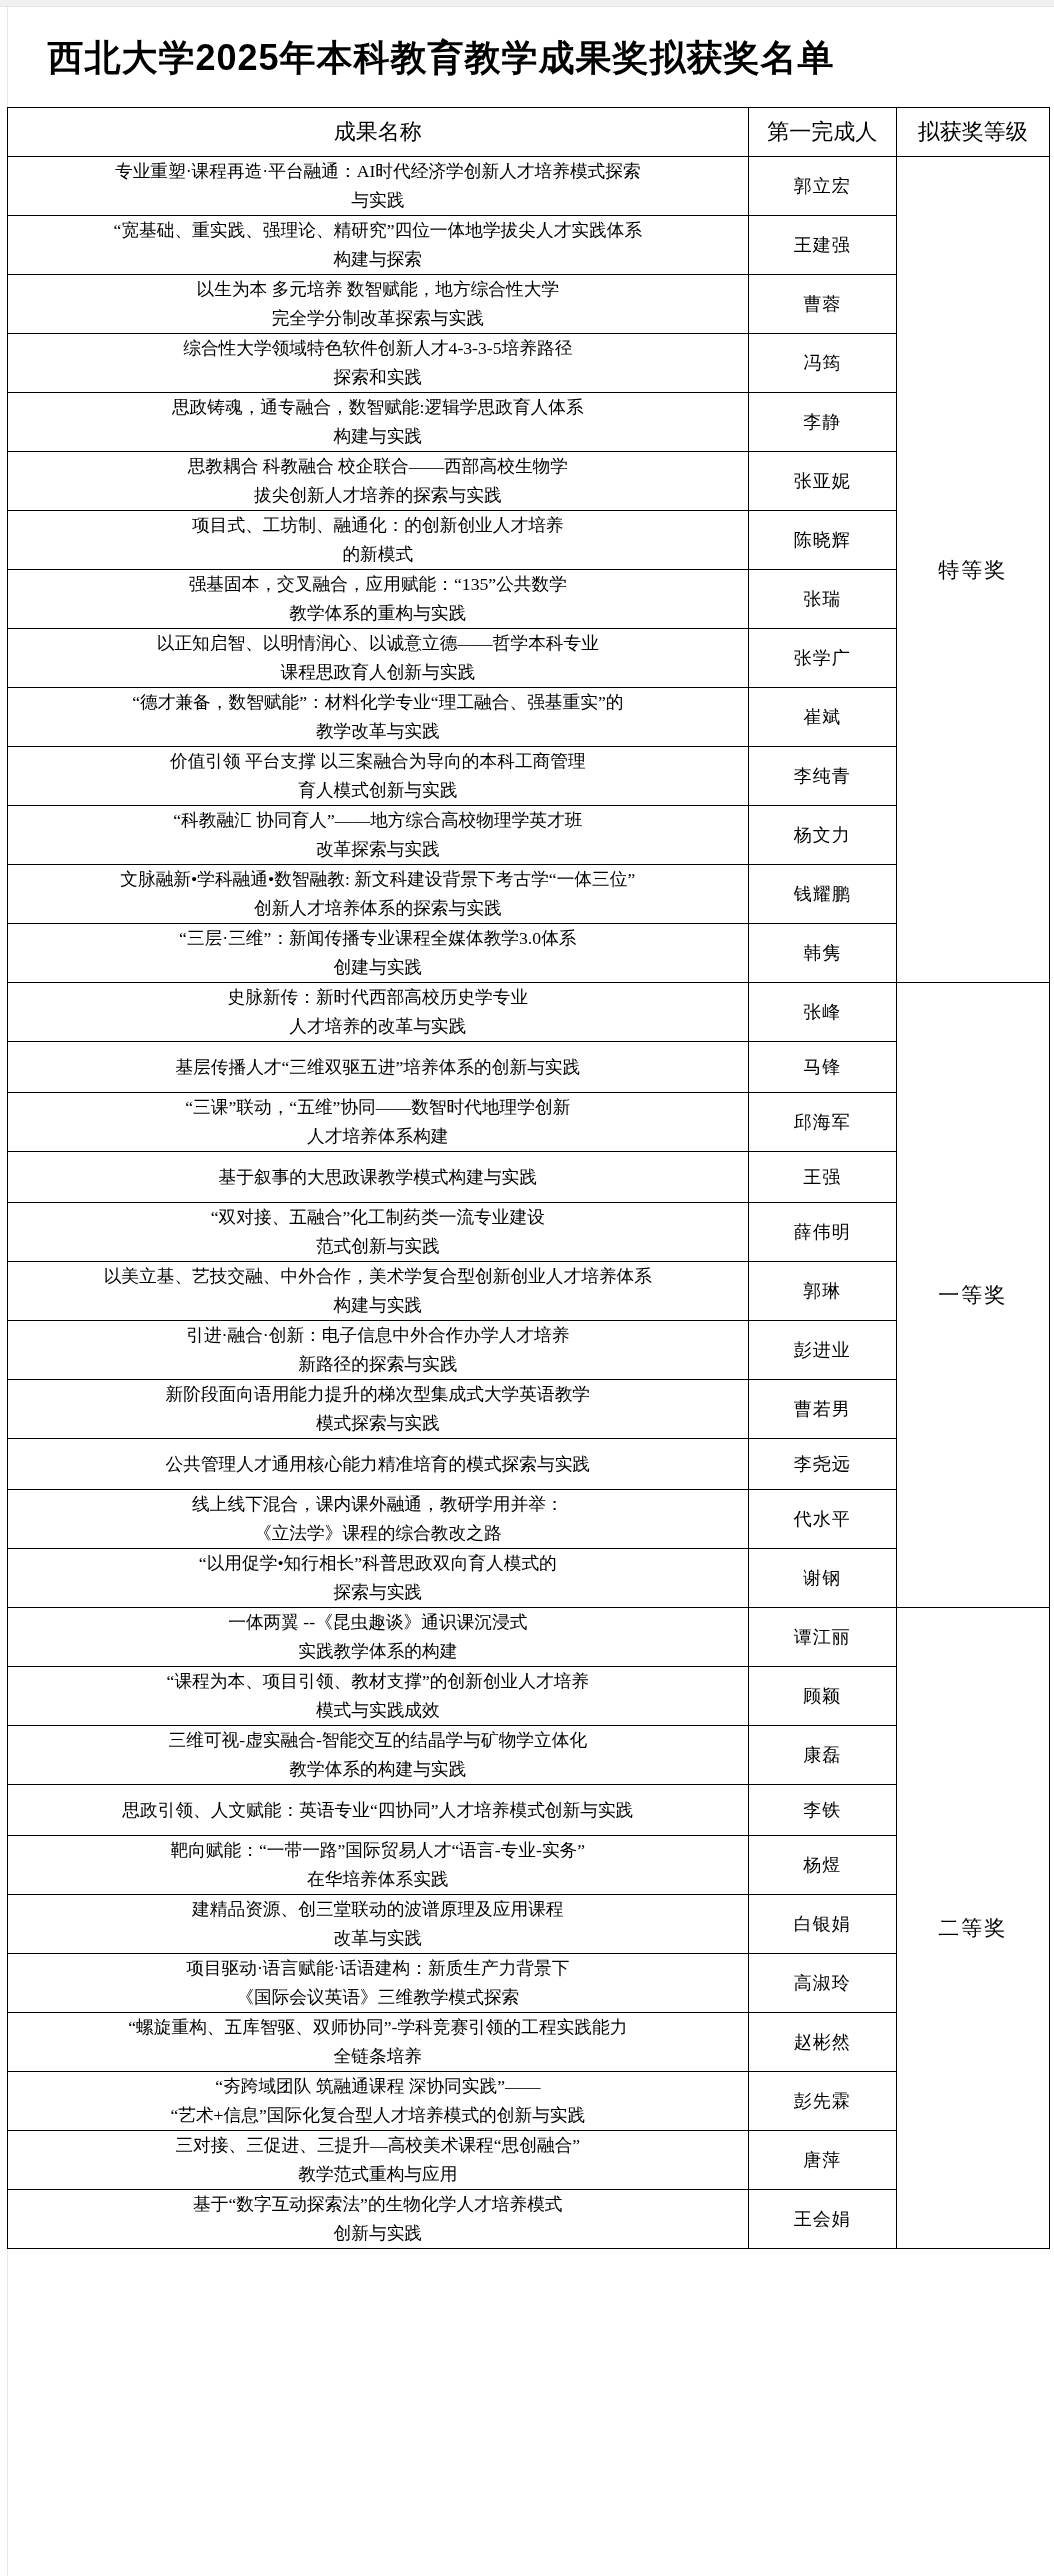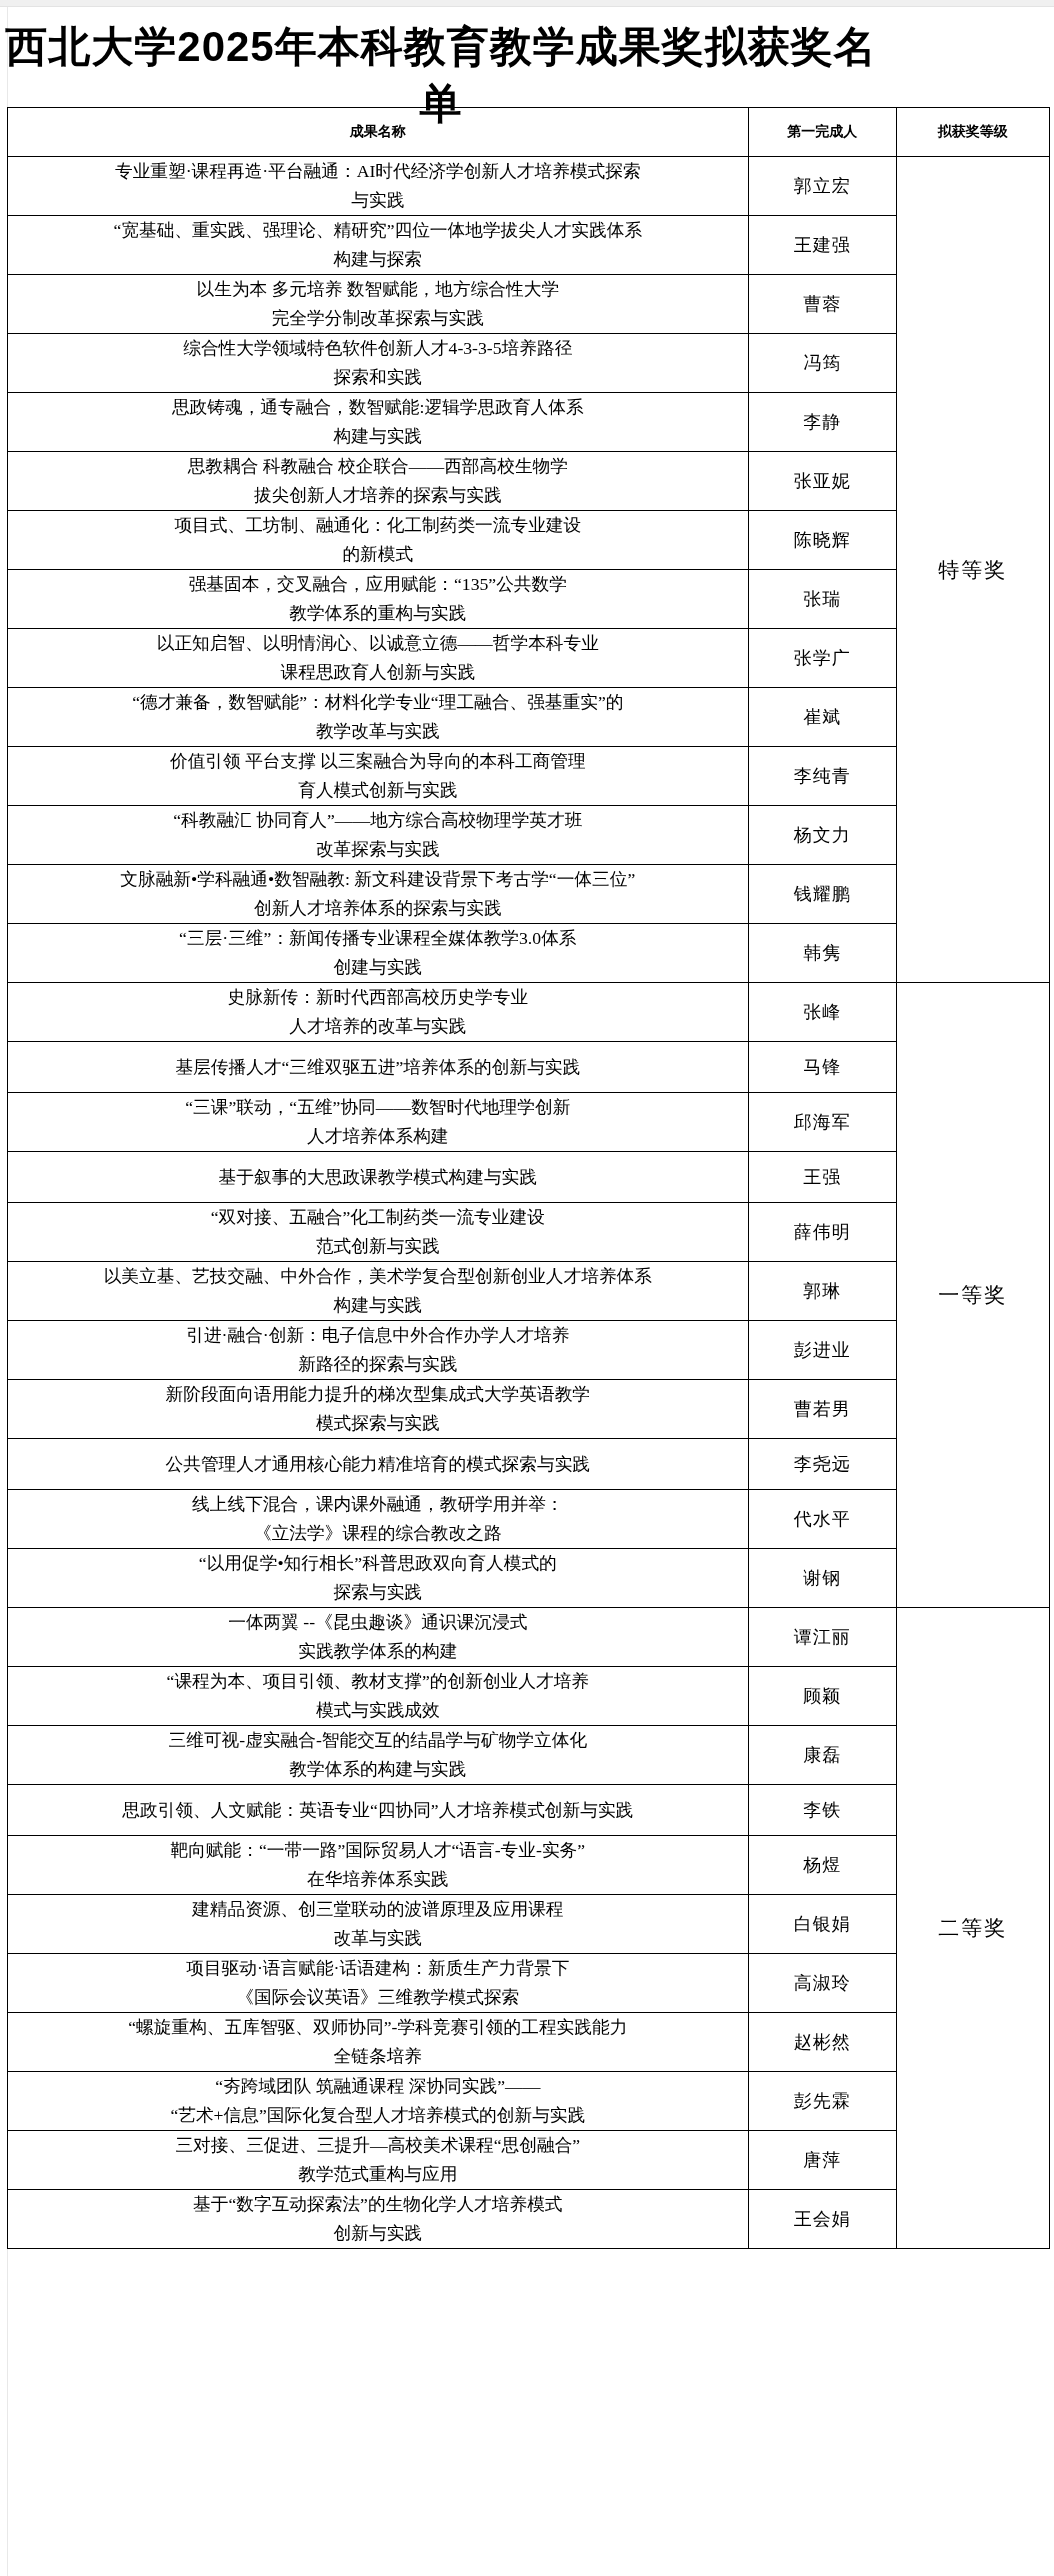--- a/index.html
+++ b/index.html
@@ -9,36 +9,36 @@
     -webkit-font-smoothing:antialiased;
   }
   .top-strip{
     position:absolute;top:0;left:0;width:1055px;height:6.3px;
     background:#f0f0f0;border-bottom:1px solid #e3e3e3;
   }
   .left-edge{
     position:absolute;top:7.3px;left:7.3px;width:1px;height:2569px;background:#e8e8e8;
   }
   .page-title{
-    position:absolute;top:18px;left:0;width:882px;margin:0;
+    position:absolute;top:29px;left:0;width:882px;margin:0;
     text-align:center;font-family:"Liberation Sans", sans-serif;
-    font-size:42px;font-weight:700;letter-spacing:1px;line-height:57px;
+    font-size:36px;font-weight:700;letter-spacing:1px;line-height:57px;
   }
   table.awards{
     position:absolute;left:6.8px;top:107px;width:1042px;
     border-collapse:collapse;table-layout:fixed;
     border:1.6px solid #000;
   }
   th,td{
     border-left:1px solid #000;border-right:1px solid #000;
     border-top:1.6px solid #000;border-bottom:1.6px solid #000;
     text-align:center;vertical-align:middle;padding:0;overflow:hidden;
   }
   thead tr{height:49px;}
-  th{font-size:14px;font-weight:700;}
+  th{font-size:22px;font-weight:400;}
   tbody tr{height:51px;}
   td.name-cell{font-size:17.7px;line-height:29px;}
   td.person-cell{font-size:18px;letter-spacing:1px;}
   td.award-cell{font-size:21px;letter-spacing:2.1px;}
 </style>
 </head>
 <body>
 
 <div class="top-strip"></div>
 <div class="left-edge"></div>
@@ -97,21 +97,21 @@
       </tr>
       <tr>
         <td class="name-cell">
           <div>思教耦合 科教融合 校企联合——西部高校生物学</div>
           <div>拔尖创新人才培养的探索与实践</div>
         </td>
         <td class="person-cell">张亚妮</td>
       </tr>
       <tr>
         <td class="name-cell">
-          <div>项目式、工坊制、融通化：化工制药类一流专业建设</div>
+          <div>项目式、工坊制、融通化：的创新创业人才培养</div>
           <div>的新模式</div>
         </td>
         <td class="person-cell">陈晓辉</td>
       </tr>
       <tr>
         <td class="name-cell">
           <div>强基固本，交叉融合，应用赋能：“135”公共数学</div>
           <div>教学体系的重构与实践</div>
         </td>
         <td class="person-cell">张瑞</td>

